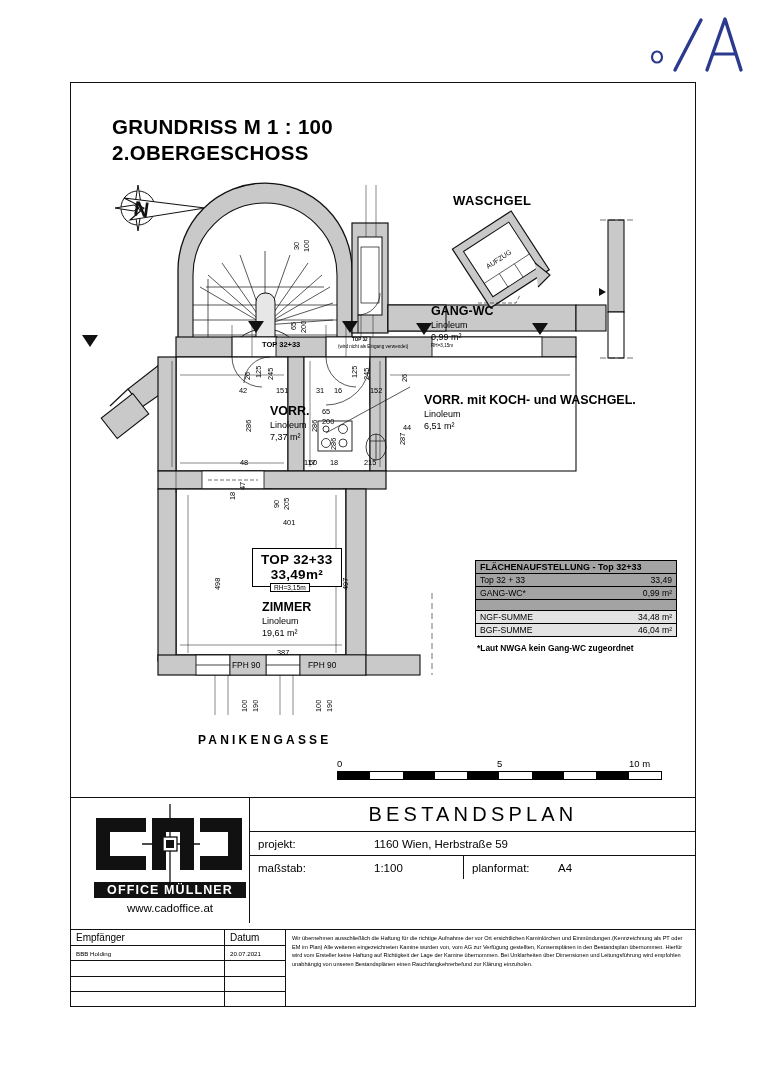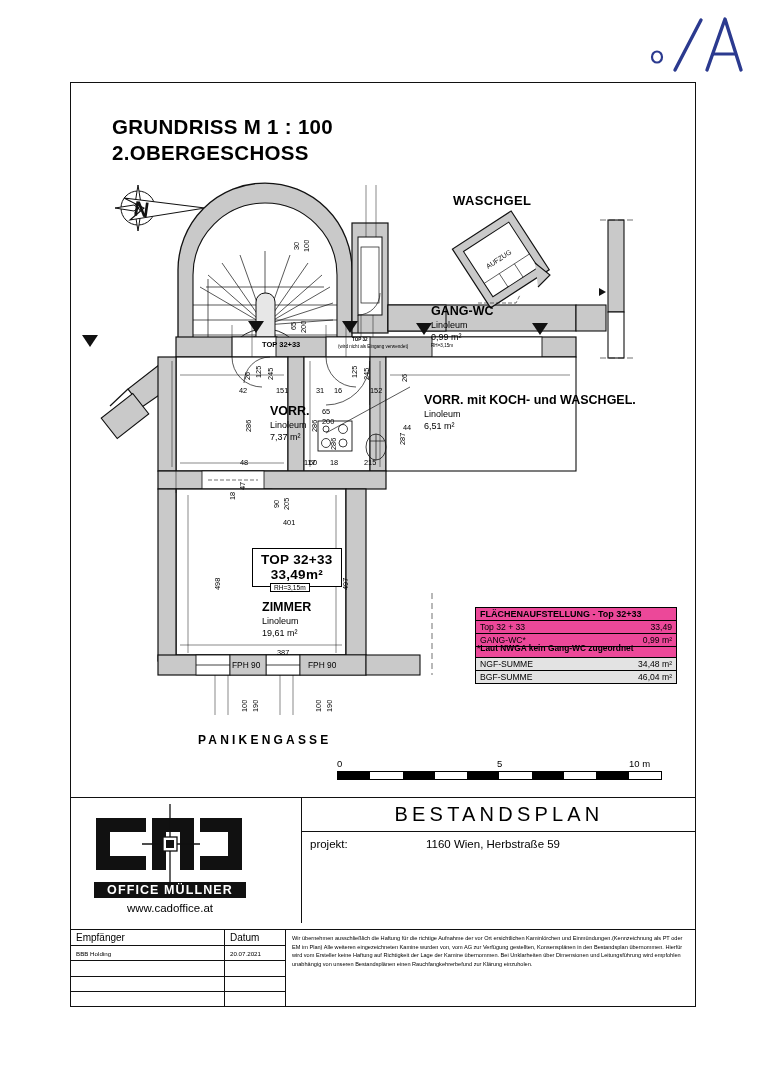--- a/index.html
+++ b/index.html
@@ -36,43 +36,43 @@
 
   #innenhof{left:453px;top:193px;font-size:13px;font-weight:bold;letter-spacing:.4px;}
 
   
   #topbox{left:252px;top:548px;border:1.3px solid #000;padding:3px 8px 4px 8px;background:#fff;text-align:center;}
   #topbox .a{font-size:13.5px;font-weight:bold;letter-spacing:.3px;}
   #topbox .b{font-size:13.5px;font-weight:bold;letter-spacing:.3px;}
   #rhbox{left:270px;top:583px;border:1px solid #000;padding:0 3px;font-size:6.6px;background:#fff;}
 
   
-  #areatbl{left:475px;top:560px;width:200px;border:1.2px solid #000;background:#ec4899;
-           border-collapse:collapse;font-size:8.6px;margin-top:47px;}
+  #areatbl{left:475px;top:560px;width:200px;border:1.2px solid #000;background:#a3a3a3;
+           border-collapse:collapse;font-size:8.6px;}
   #areatbl table{border-collapse:collapse;width:100%;}
   #areatbl td{padding:1px 4px;}
   #areatbl .hdr{font-weight:bold;font-size:9px;border-bottom:1.2px solid #000;}
   #areatbl .rowline{border-bottom:.8px solid #000;}
   #areatbl .num{text-align:right;}
   #areatbl .shade{background:#e3e3e3;}
   #areanote{left:477px;top:643px;font-size:8.4px;font-weight:bold;}
 
   
   #street{left:198px;top:733px;font-size:12px;font-weight:bold;letter-spacing:3.2px;}
   #scalewrap{left:337px;top:758px;width:325px;}
   #scalewrap .nums{position:relative;height:13px;font-size:9.5px;}
   #scalewrap .nums span{position:absolute;top:0;}
   #scalebar{display:flex;width:325px;height:9px;border:1px solid #000;box-sizing:border-box;}
   #scalebar i{flex:1;display:block;}
   #scalebar i.on{background:#000;}
   #scalebar i.off{background:#fff;}
 
   
   #tb{left:70px;top:797px;width:626px;height:126px;border-top:1.6px solid #111;box-sizing:border-box;display:flex;}
-  #logo{width:232px;border-right:1.6px solid #111;box-sizing:border-box;position:relative;}
+  #logo{width:180px;border-right:1.6px solid #111;box-sizing:border-box;position:relative;}
   #logo svg{position:absolute;left:20px;top:6px;}
   #logo .om{position:absolute;left:24px;top:84px;width:152px;background:#111;color:#fff;
             font-size:12.5px;font-weight:bold;text-align:center;letter-spacing:1.1px;padding:1px 0;}
   #logo .url{position:absolute;left:0;top:104px;width:200px;text-align:center;font-size:11.5px;}
   #tbr{flex:1;display:flex;flex-direction:column;}
   #tbr .bp{height:33px;display:flex;align-items:center;justify-content:center;
            font-size:20px;font-weight:normal;letter-spacing:4.2px;border-bottom:1.2px solid #111;}
   #tbr .r{height:23px;display:flex;align-items:center;border-bottom:1.1px solid #111;font-size:11.5px;}
   #tbr .r:last-child{border-bottom:none;}
   #tbr .k{width:110px;padding-left:8px;}
@@ -442,20 +442,32 @@
     </svg>
     <div class="om">OFFICE MÜLLNER</div>
     <div class="url">www.cadoffice.at</div>
   </div>
   <div id="tbr">
     <div class="bp">BESTANDSPLAN</div>
     <div class="r">
       <span class="k">projekt:</span>
       <span class="v">1160 Wien, Herbstraße 59</span>
     </div>
+    <div class="r">
+      <div class="split">
+        <div class="half a">
+          <span class="k">maßstab:</span>
+          <span class="v">1:100</span>
+        </div>
+        <div class="half b">
+          <span style="width:86px;display:inline-block;">planformat:</span>
+          <span>A4</span>
+        </div>
+      </div>
+    </div>
   </div>
 </div>
 
 <div class="abs" id="lb">
   <div id="lbL">
     <div class="hr">
       <div class="c1">Empfänger</div>
       <div class="c2">Datum</div>
     </div>
     <div class="er">

